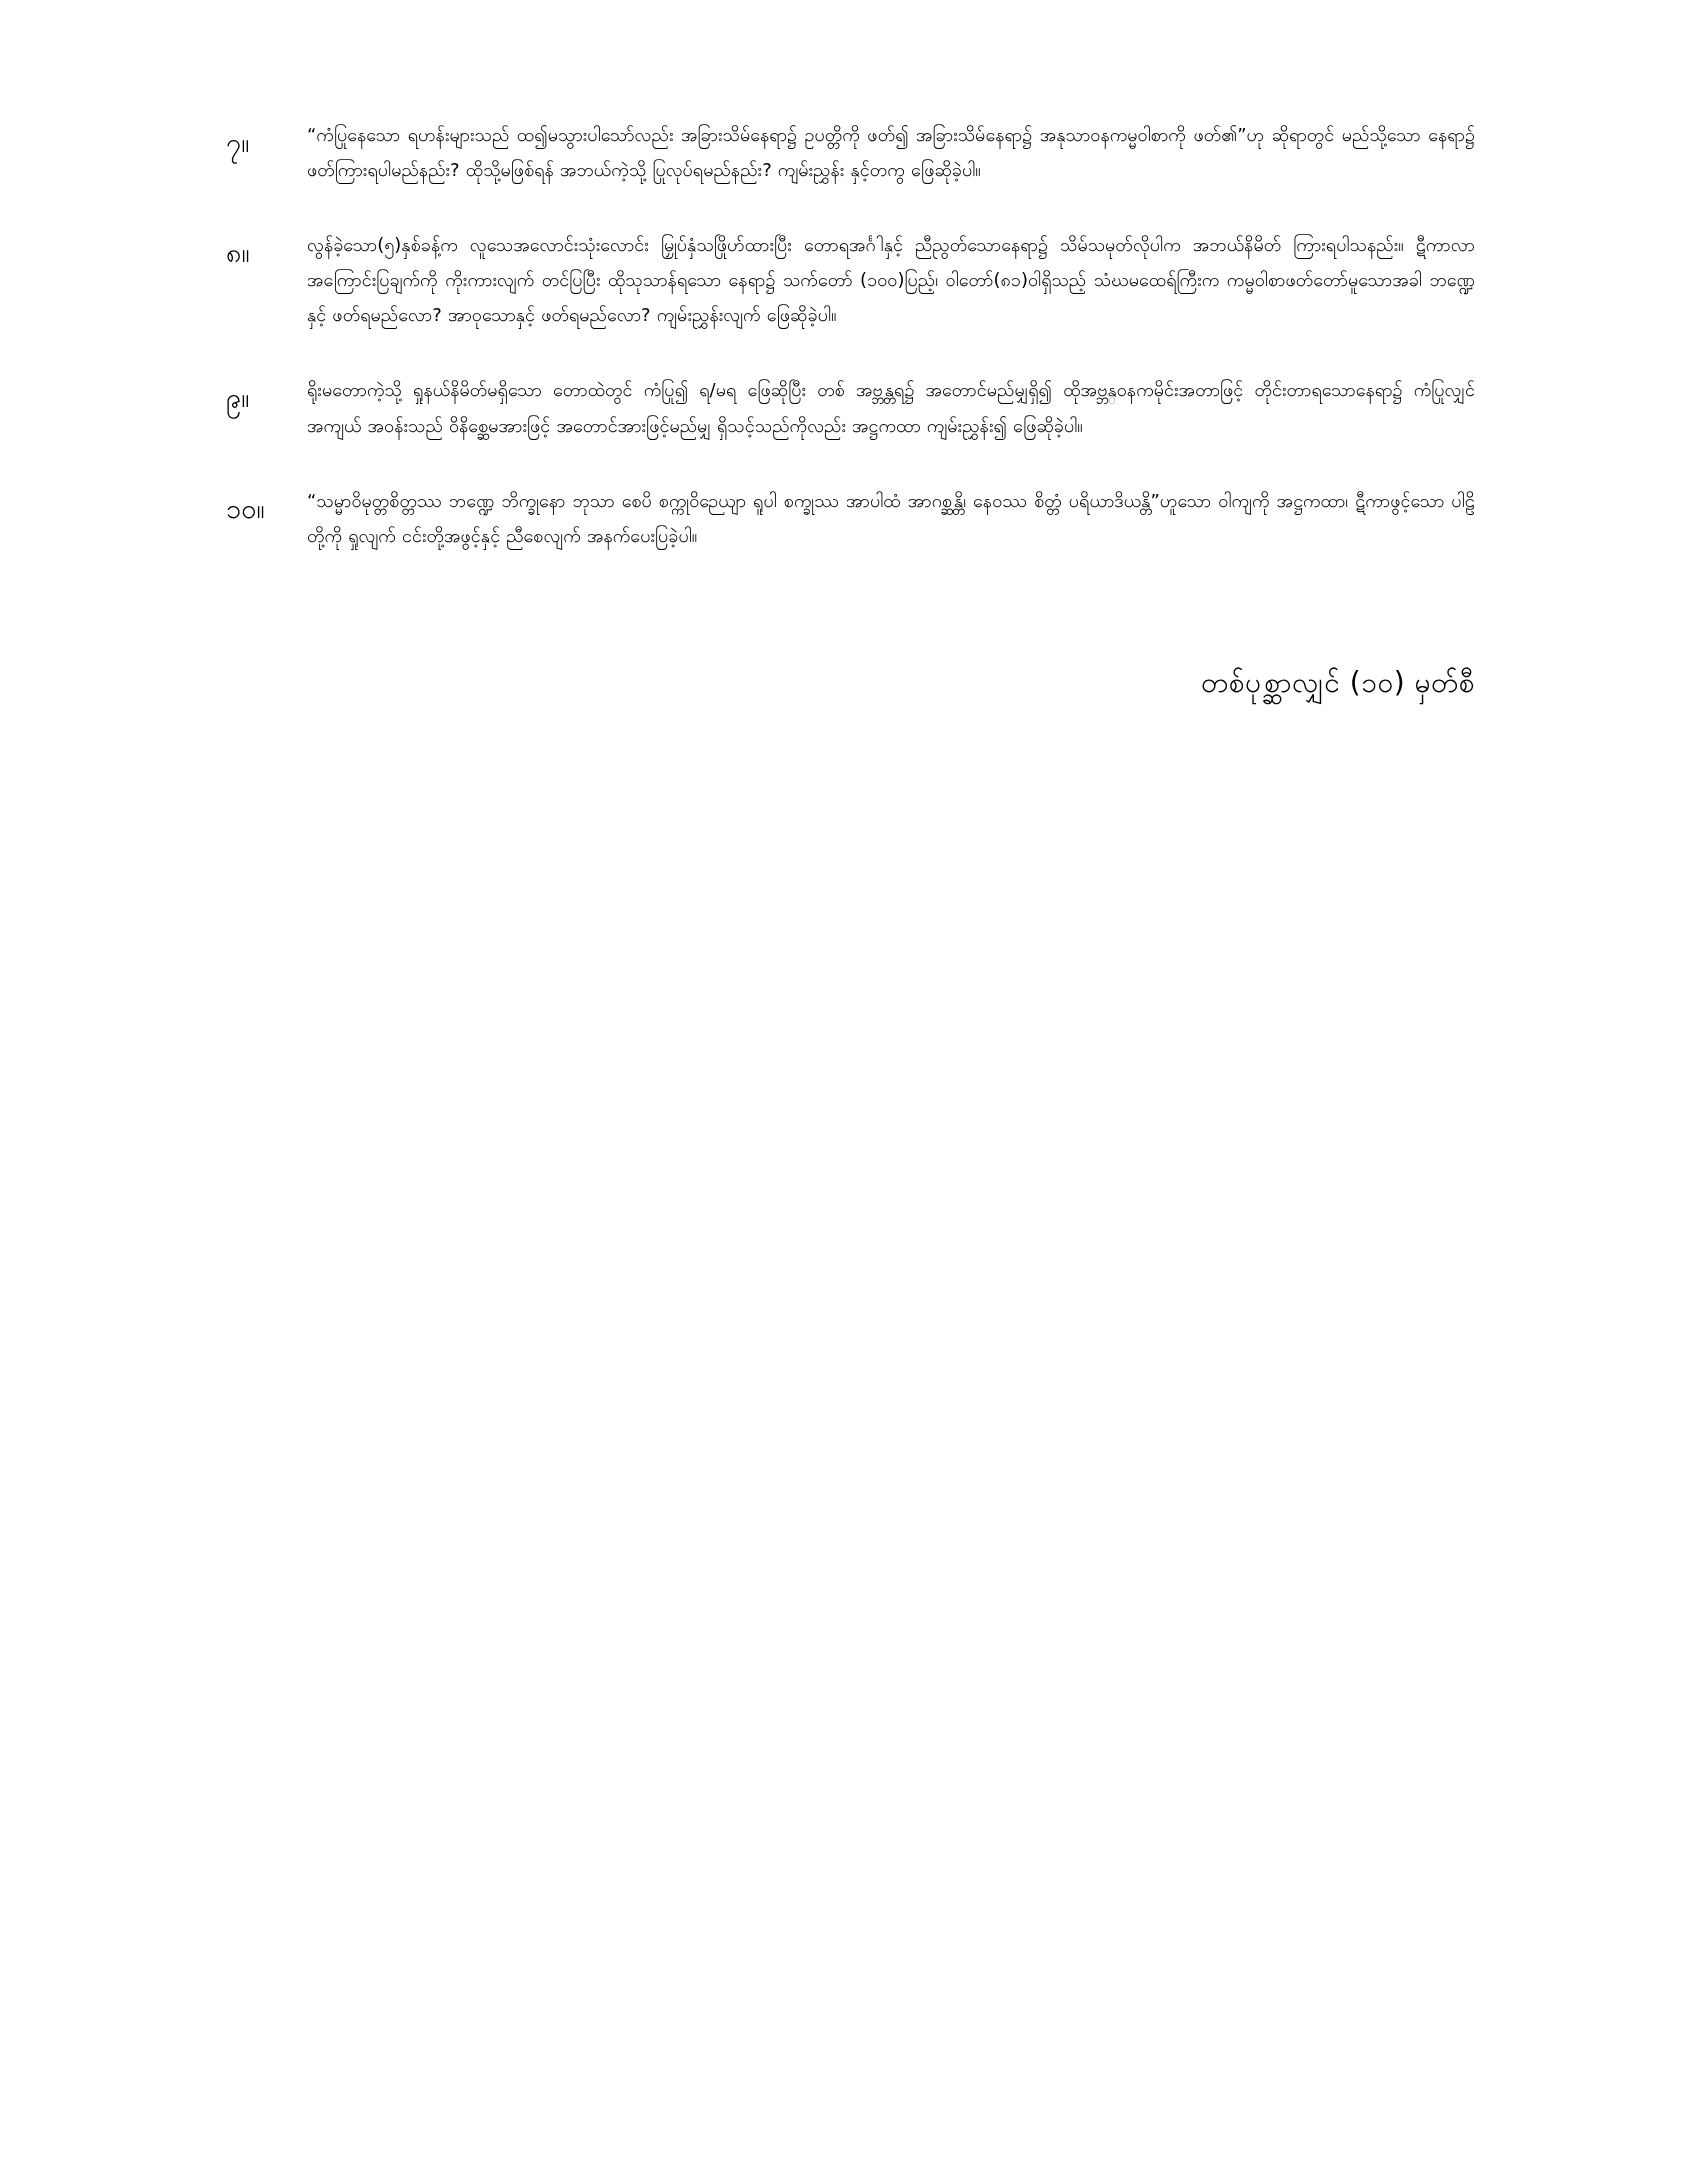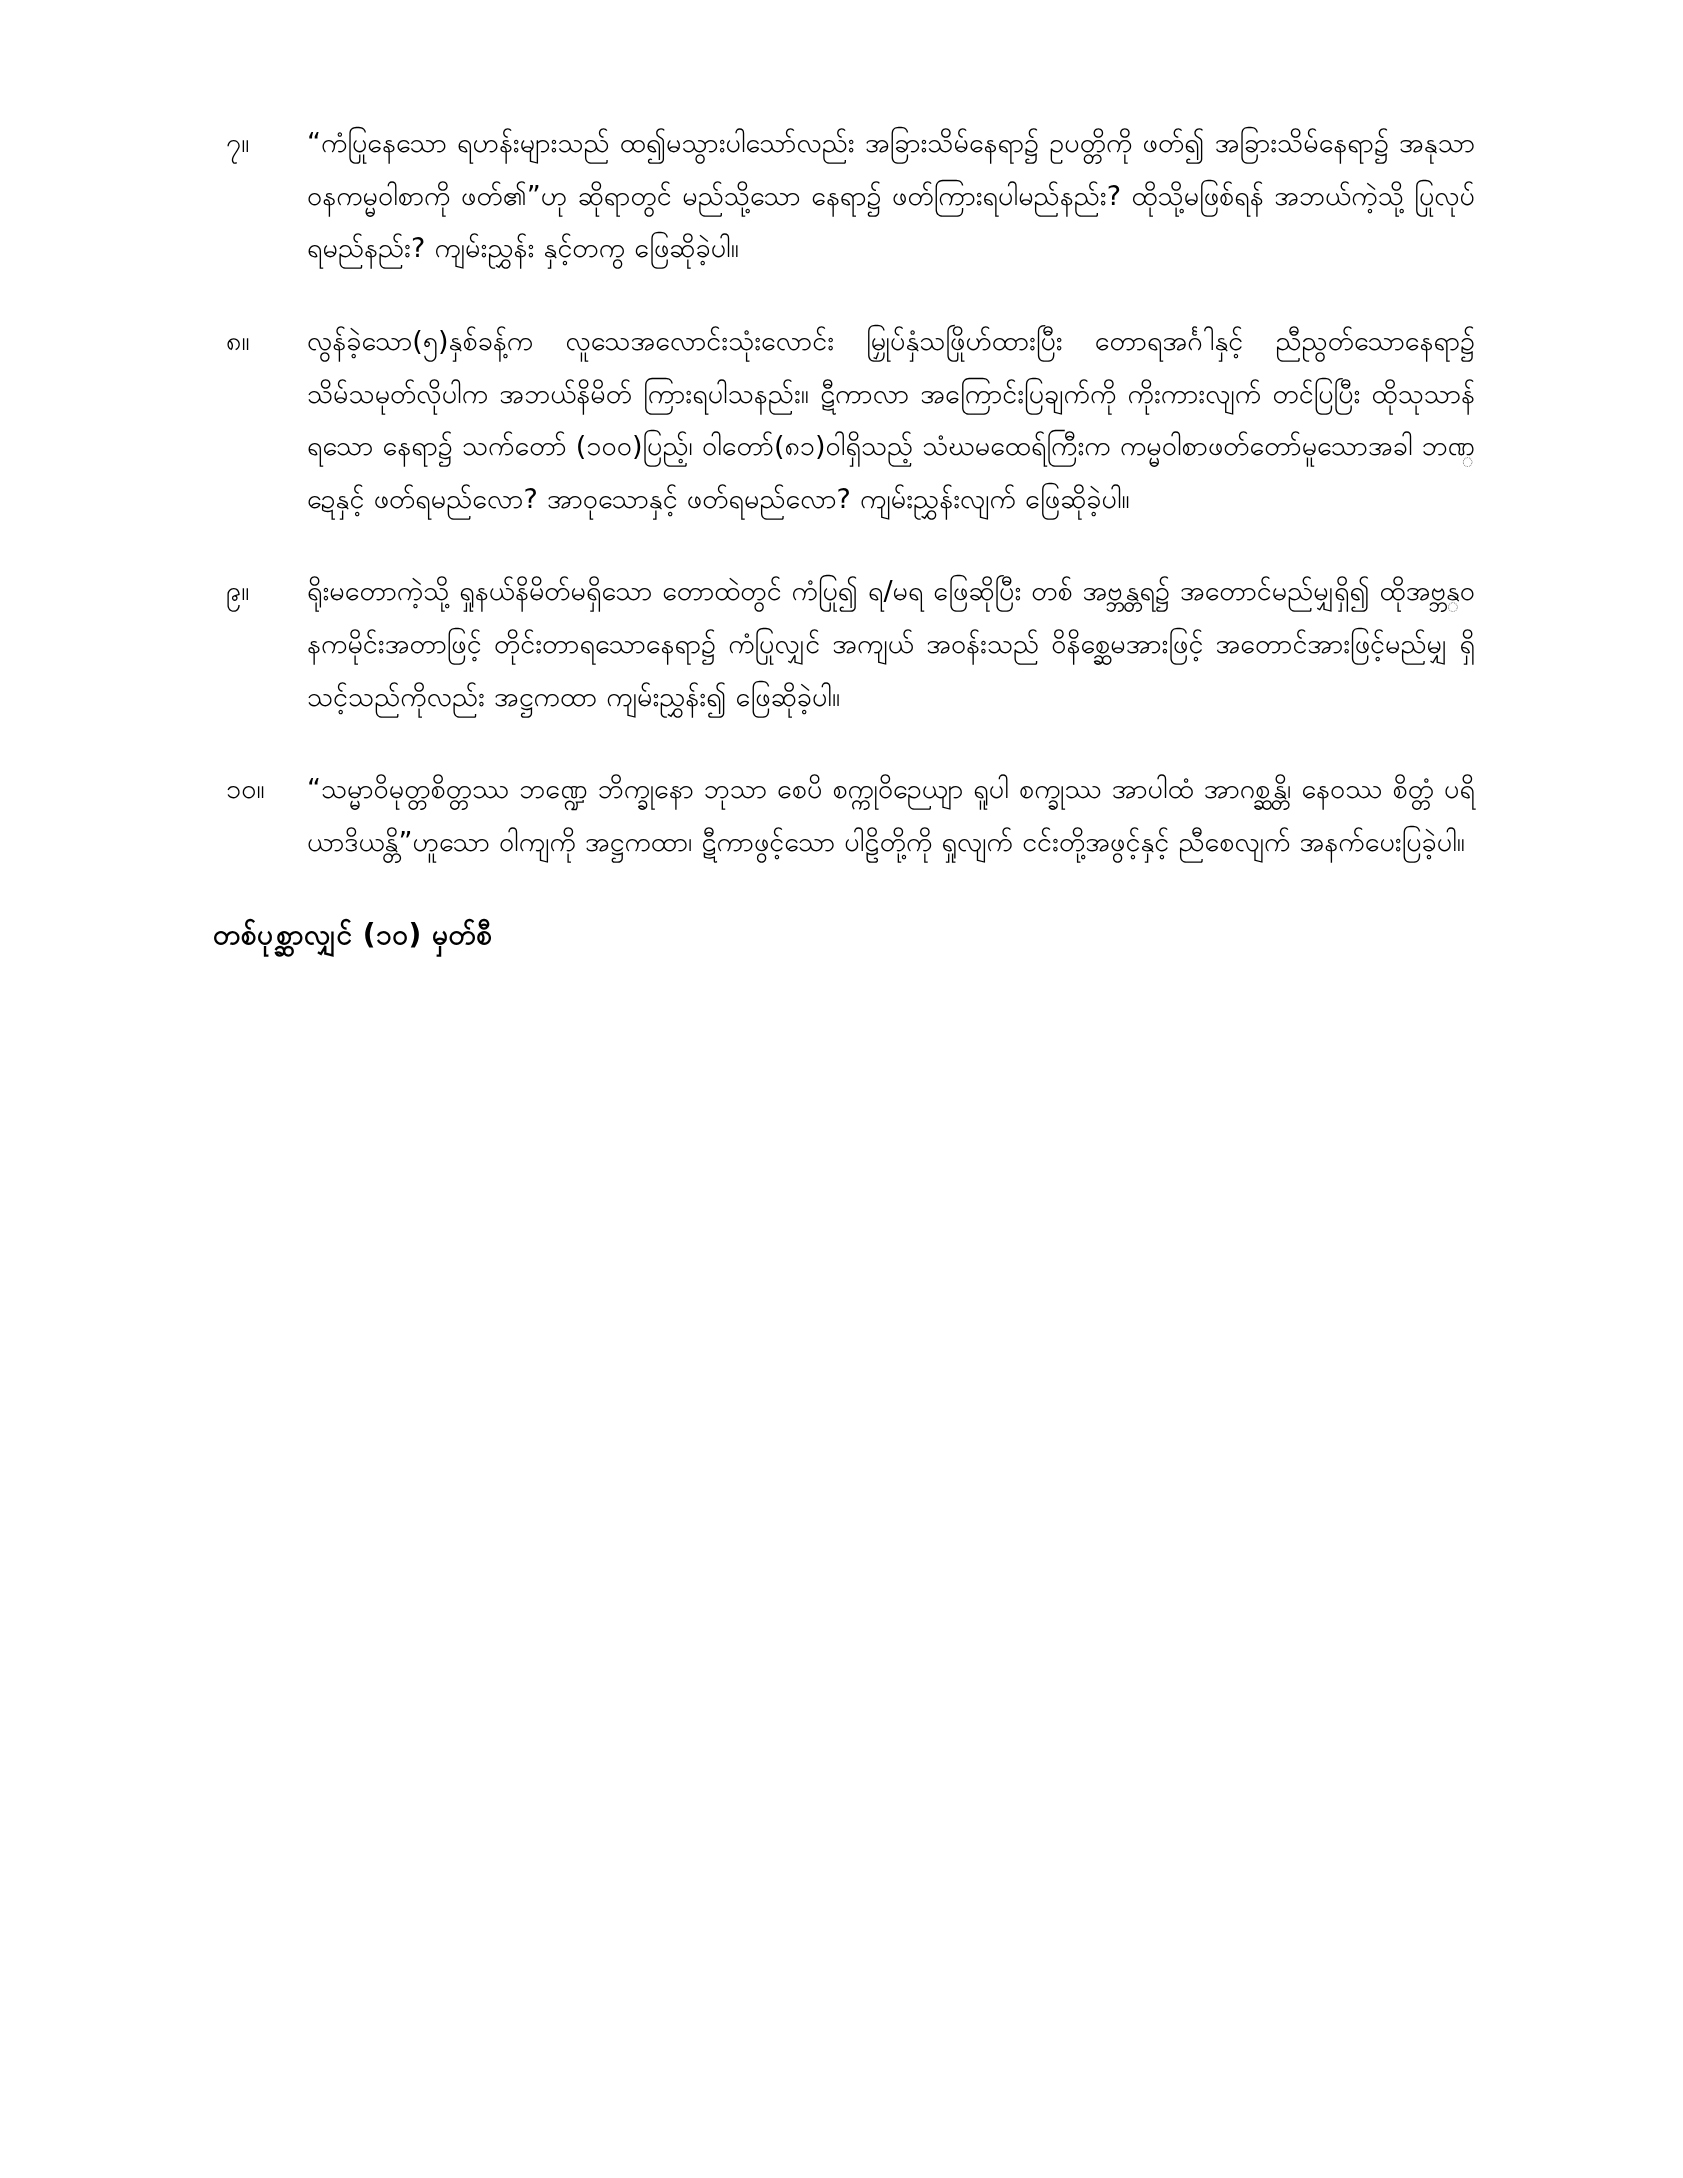--- a/index.html
+++ b/index.html
@@ -36,31 +36,31 @@
     width: 94px;
     font-size: 27px;
     line-height: 1.95;
     text-align: left;
     padding-left: 13px;
     box-sizing: border-box;
     white-space: nowrap;
   }
   .qa-text {
     flex: 1 1 auto;
-    font-size: 27px;
+    font-size: 18px;
     line-height: 1.95;
     text-align: justify;
     text-justify: inter-word;
     word-spacing: 0.02em;
   }
   .footer-title {
-    margin-top: 47px;
-    text-align: left;
+    margin-top: 111px;
+    text-align: right;
     font-size: 28px;
-    font-weight: bold;
+    font-weight: normal;
     letter-spacing: 0.5px;
   }
 </style>
 </head>
 <body>
 
 <div class="page">
 
   <div class="qa-list">
 

